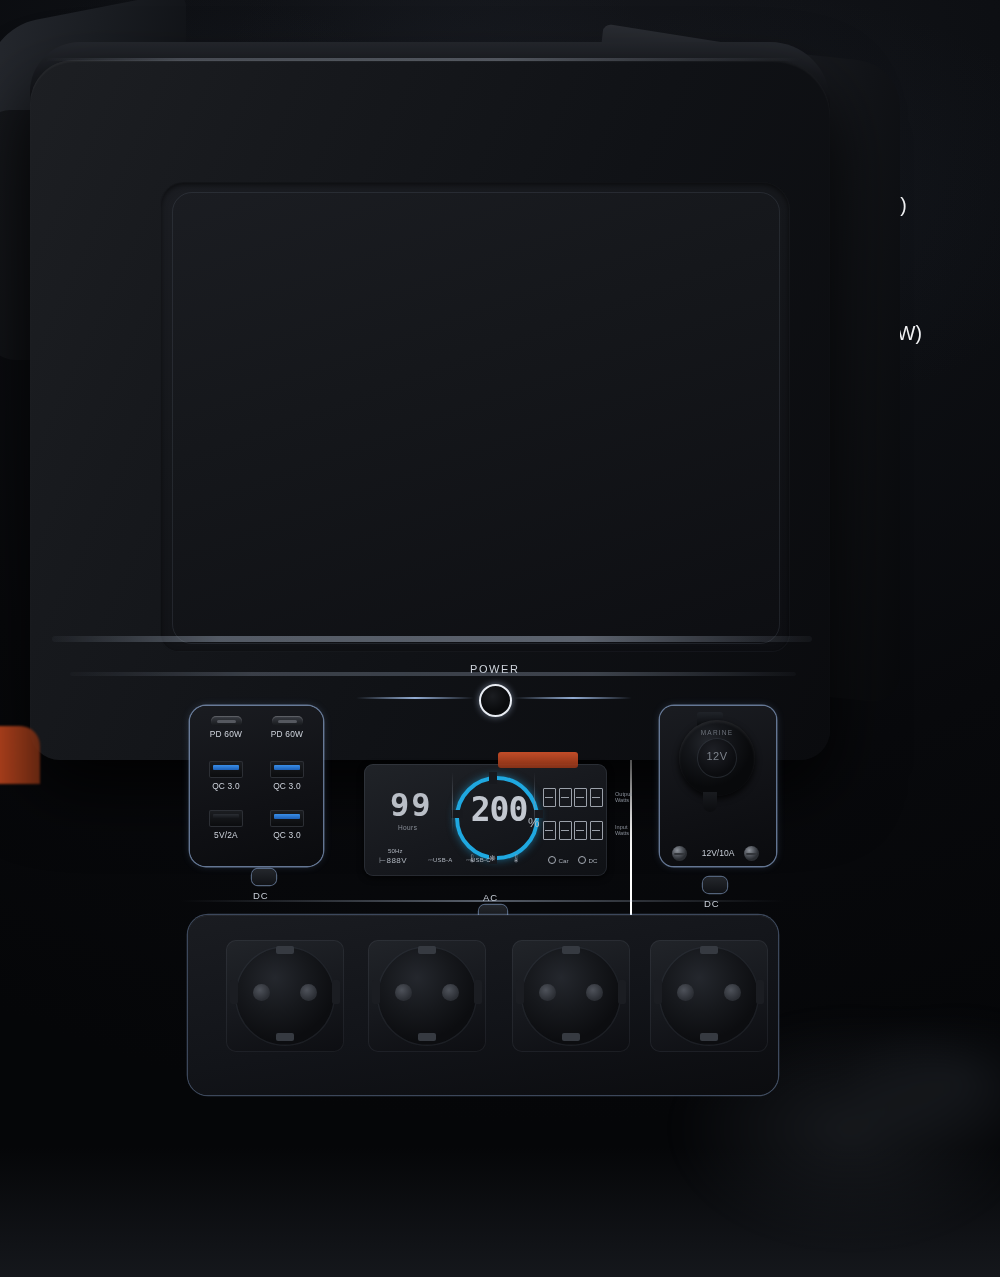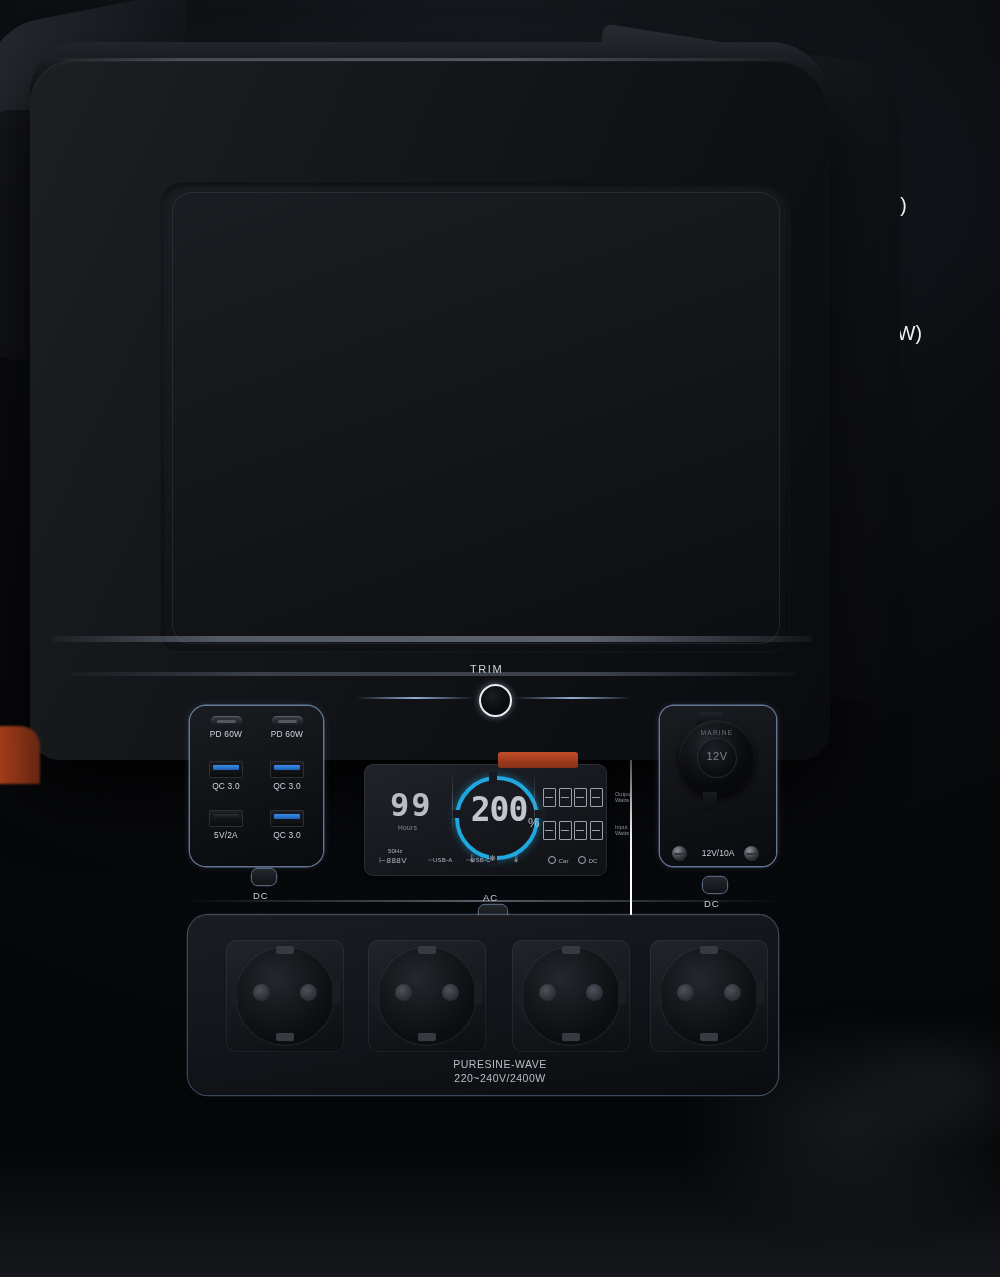--- a/index.html
+++ b/index.html
@@ -402,21 +402,21 @@
   <div class="handle-knob"></div>
 
   <div class="body-top"></div>
   <div class="body-main"></div>
   <div class="top-hl"></div>
 
 
   <div class="face"></div>
   <div class="face-inner"></div>
 
-  <div class="power-label">TRIM</div>
+  <div class="power-label">POWER</div>
   <div class="power-btn"></div>
   <div class="power-line pl-left"></div>
   <div class="power-line pl-right"></div>
 
   <div class="usb-mod"></div>
   <div class="usb-grid">
     <div class="usb-cell" style="left:6px;top:10px;">
       <div class="usb-cap"></div>
       <div class="usb-txt">PD 60W</div>
     </div>
@@ -541,24 +541,20 @@
   <div class="socket" style="left:650px;">
     <div class="round"></div>
     <div class="side l"></div>
     <div class="side r"></div>
     <div class="clip t"></div>
     <div class="clip b"></div>
     <div class="pin l"></div>
     <div class="pin r"></div>
   </div>
 
-  <div class="ac-note">
-    <div>PURESINE-WAVE</div>
-    <div>220~240V/2400W</div>
-  </div>
 
   <div class="panel-hl" style="left:180px;top:900px;width:604px;"></div>
   <div class="base-band"></div>
   <div class="base-band2"></div>
   <div class="orange-foot"></div>
   <div class="orange-left"></div>
 
 </div>
 
 </body></html>

